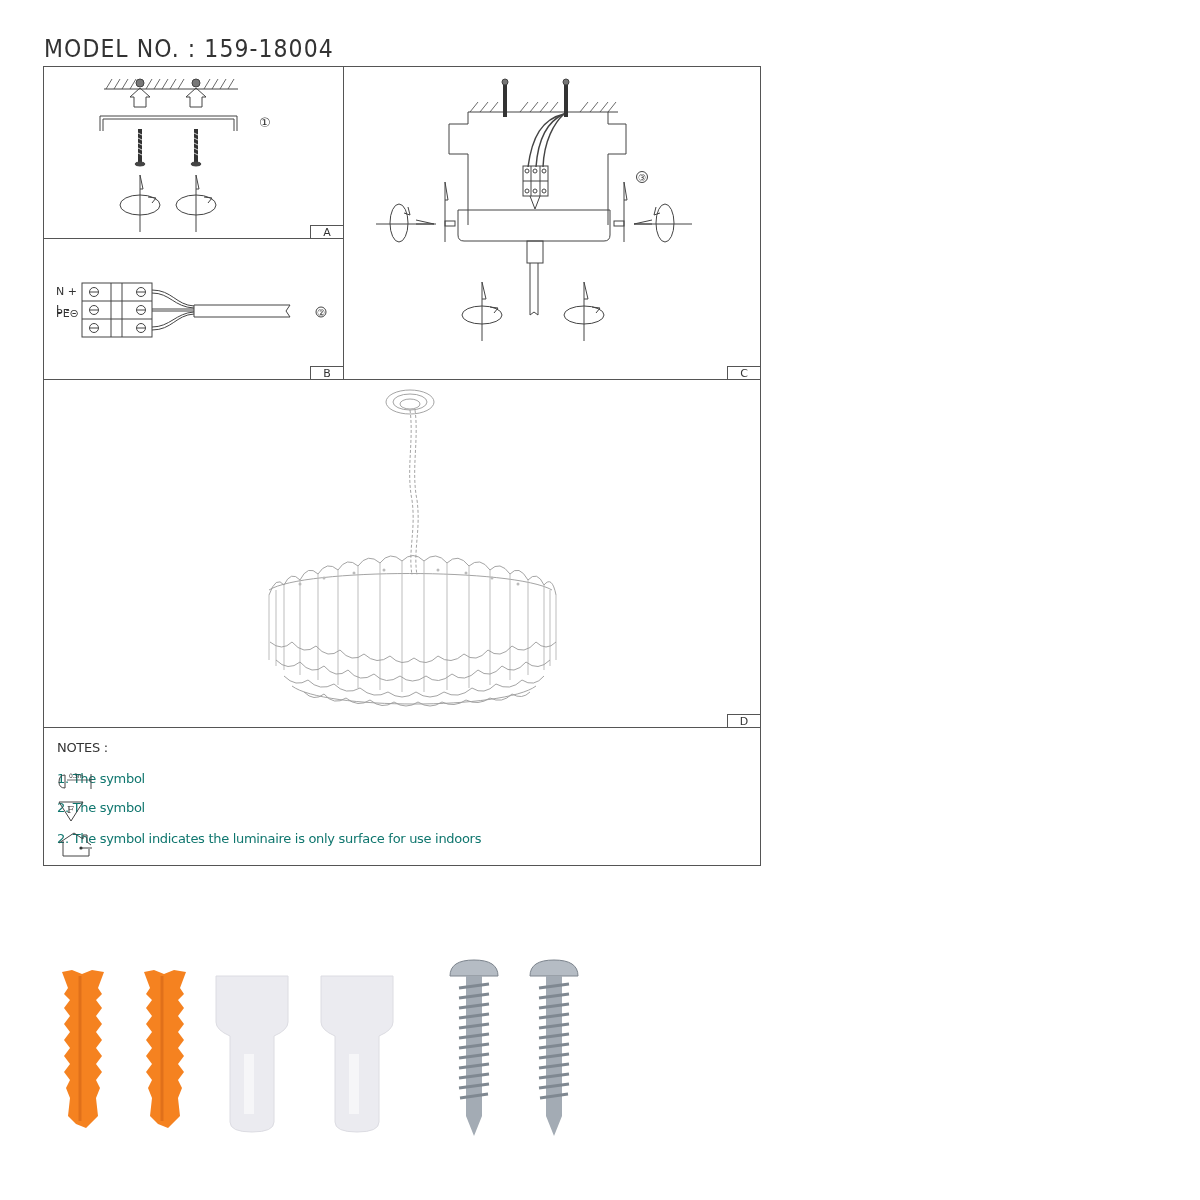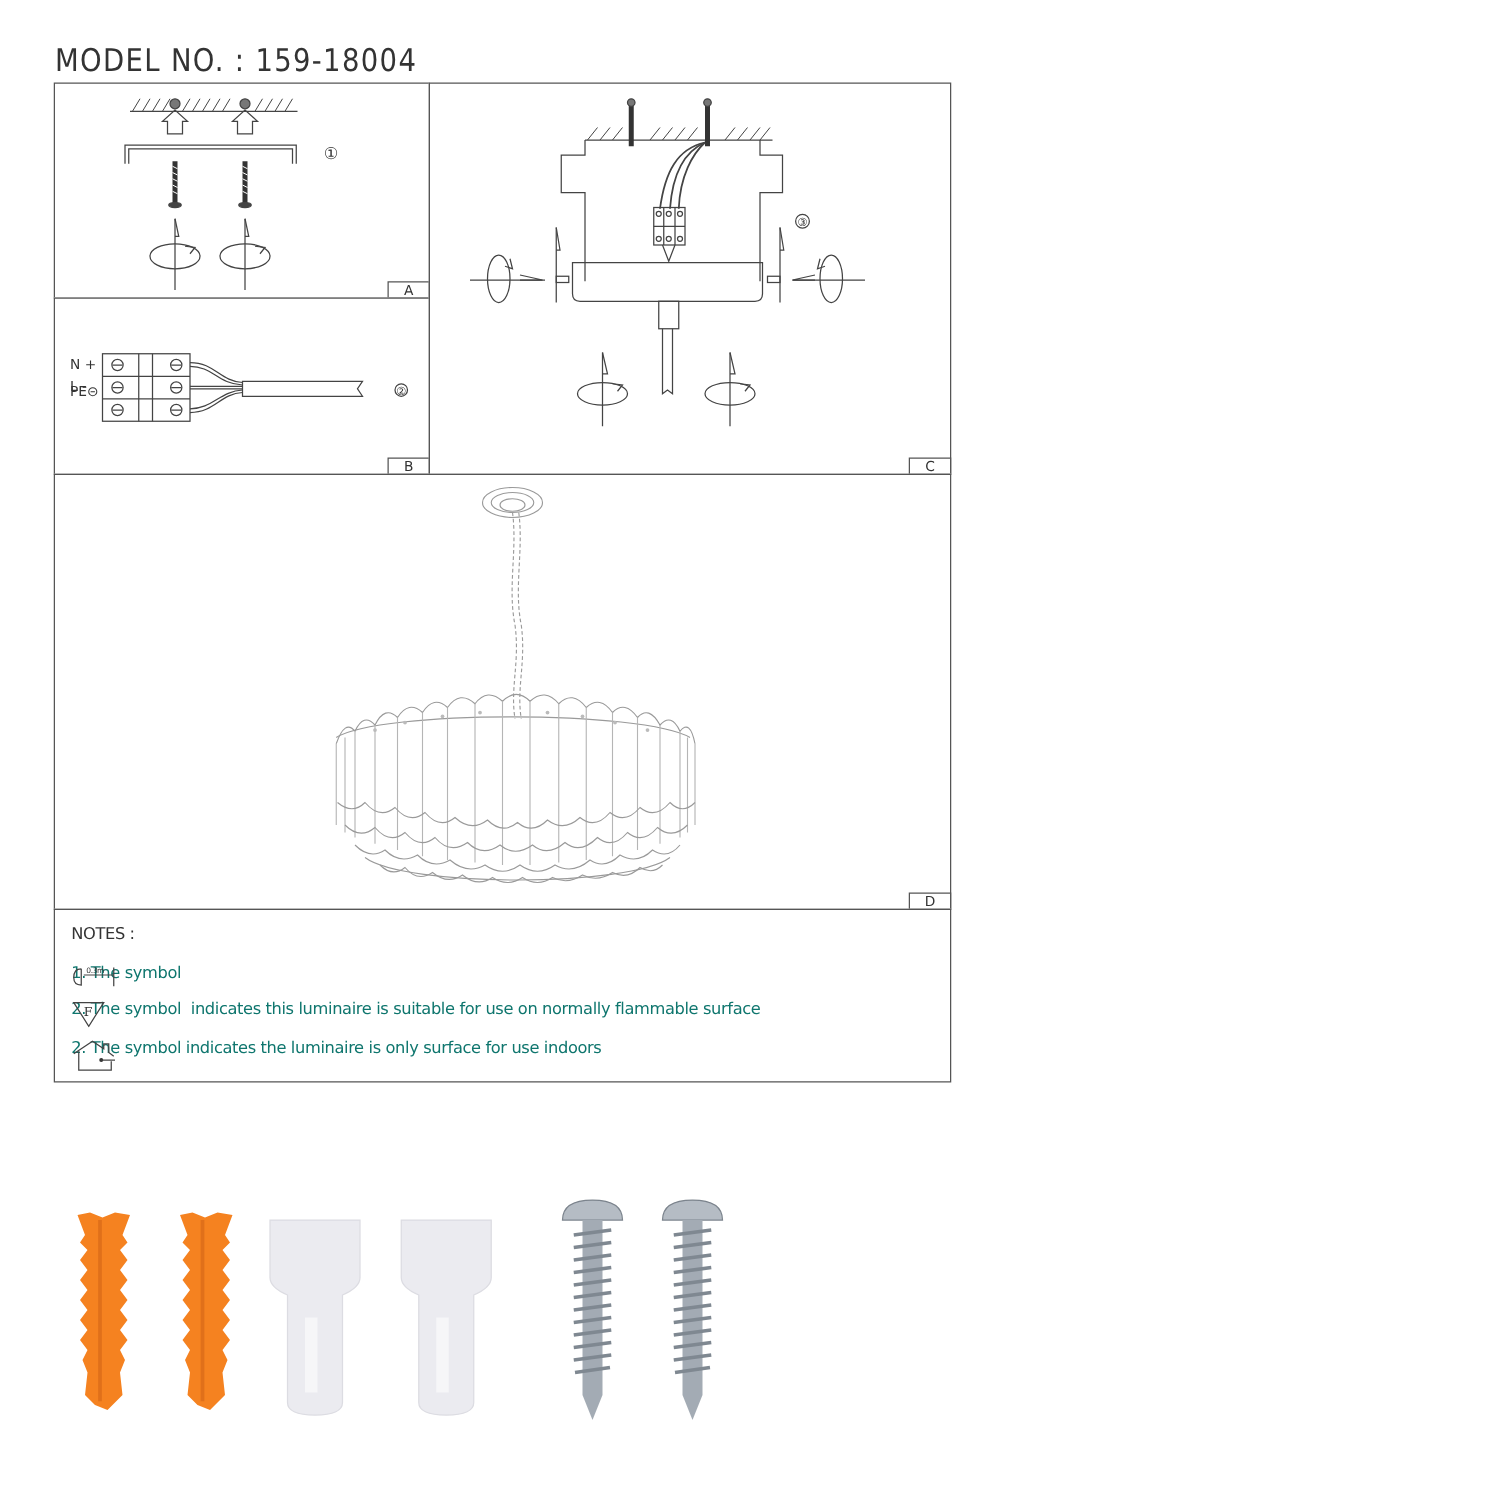--- a/index.html
+++ b/index.html
@@ -283,21 +283,20 @@
     </div>
 
     <div class="note-line" style="top:72px;">
       <span>2. The symbol</span>
       <span class="sym">
         <svg width="28" height="22" viewBox="0 0 28 22">
           <path d="M2 2 L26 2 L14 21 Z" stroke="#444" fill="none" stroke-width="1"></path>
           <text x="10" y="13" font-size="10" fill="#333" font-family="DejaVu Serif, serif">F</text>
         </svg>
       </span>
-      <span>indicates this luminaire is suitable for use on normally flammable surface</span>
     </div>
 
     <div class="note-line" style="top:103px;">
       <span>2. The symbol</span>
       <span class="sym" style="margin-left:-4px;">
         <svg width="36" height="26" viewBox="0 0 36 26">
           <path d="M2 12 L17 2 L26 8 L26 4 L30 4 L30 11 L34 14" stroke="#444" fill="none" stroke-width="1"></path>
           <path d="M6 10 L6 25 L32 25 L32 18" stroke="#444" fill="none" stroke-width="1"></path>
           <circle cx="24" cy="17" r="1.6" fill="#333"></circle>
           <line x1="24" y1="17" x2="35" y2="17" stroke="#444" stroke-width="1"></line>

